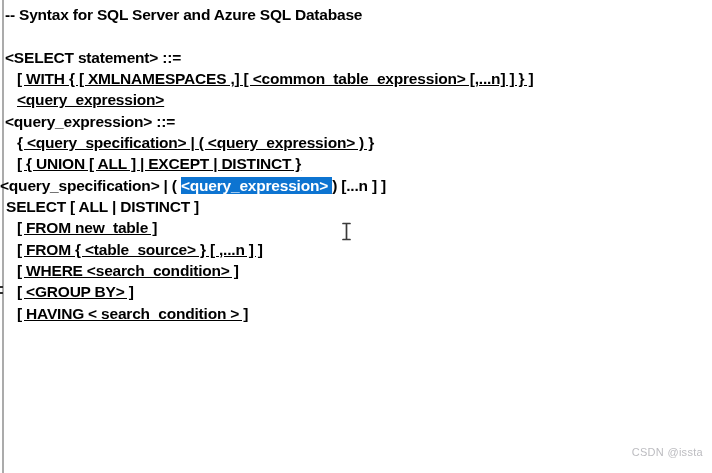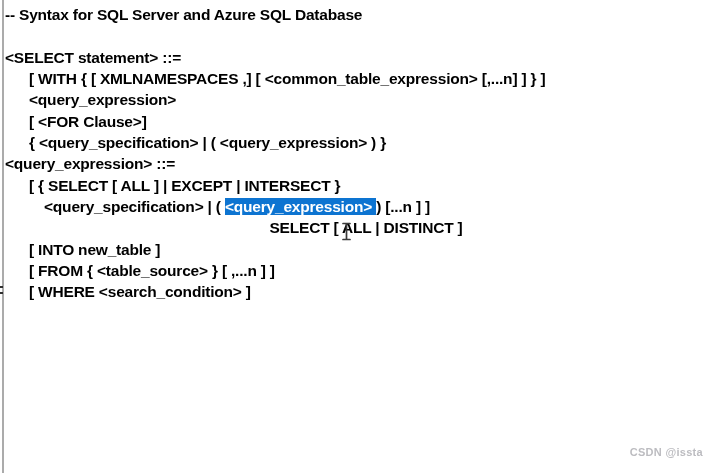--- a/index.html
+++ b/index.html
@@ -32,23 +32,23 @@
     font-size: 15.5px;
     letter-spacing: -0.2px;
     color: #000000;
   }
   .ln {
     height: 21.35px;
     line-height: 21.35px;
     white-space: pre;
   }
   .ind0  { padding-left: 5px; }
-  .ind1  { padding-left: 29px; }
-  .ind2  { padding-left: 44px; }
-  .indS  { padding-left: 20px; text-align: center; }
+  .ind1  { padding-left: 17px; text-decoration: underline; }
+  .ind2  { }
+  .indS  { padding-left: 6px; }
   .sel {
     background: #0d74d1;
     color: #ffffff;
   }
   .ibeam {
     position: absolute;
     left: 341px;
     top: 222px;
   }
   .edge-artifact {
@@ -58,48 +58,49 @@
     width: 3px;
     height: 8px;
     border-top: 2px solid #2f2f2f;
     border-bottom: 2px solid #2f2f2f;
   }
   .watermark {
     position: absolute;
     right: 9px;
     top: 446px;
     font-size: 11px;
-    font-weight: bold;
+    font-weight: normal;
     letter-spacing: 0.3px;
     color: #bcbcc0;
     margin-left: 41px;
   }
 </style>
 </head>
 <body>
 
 <div class="screen">
 
   <div class="left-border"></div>
 
   <div class="code">
     <div class="ln ind0">-- Syntax for SQL Server and Azure SQL Database</div>
     <div class="ln ind0"></div>
     <div class="ln ind0">&lt;SELECT statement&gt; ::=</div>
     <div class="ln ind1">[ WITH { [ XMLNAMESPACES ,] [ &lt;common_table_expression&gt; [,...n] ] } ]</div>
     <div class="ln ind1">&lt;query_expression&gt;</div>
-    <div class="ln ind1">[ &lt;FOR Clause&gt;]</div>
+    <div class="ln ind0">&lt;query_expression&gt; ::=</div>
     <div class="ln ind1">{ &lt;query_specification&gt; | ( &lt;query_expression&gt; ) }</div>
-    <div class="ln ind0">&lt;query_expression&gt; ::=</div>
-    <div class="ln ind1">[ { SELECT [ ALL ] | EXCEPT | INTERSECT }</div>
+    <div class="ln ind1">[ { UNION [ ALL ] | EXCEPT | DISTINCT }</div>
     <div class="ln ind2"><span>&lt;query_specification&gt; | ( </span><span class="sel">&lt;query_expression&gt; </span><span>) [...n ] ]</span></div>
     <div class="ln indS">SELECT [ ALL | DISTINCT ]</div>
-    <div class="ln ind1">[ INTO new_table ]</div>
+    <div class="ln ind1">[ FROM new_table ]</div>
     <div class="ln ind1">[ FROM { &lt;table_source&gt; } [ ,...n ] ]</div>
     <div class="ln ind1">[ WHERE &lt;search_condition&gt; ]</div>
+    <div class="ln ind1">[ &lt;GROUP BY&gt; ]</div>
+    <div class="ln ind1">[ HAVING &lt; search_condition &gt; ]</div>
   </div>
 
   <svg class="ibeam" width="11" height="19" viewBox="0 0 11 19">
     <path d="M2 1.5 H9 M5.5 1.5 V17.5 M2 17.5 H9" stroke="#3a3a3a" stroke-width="1.7" fill="none" stroke-linecap="round"></path>
   </svg>
 
   <div class="edge-artifact"></div>
 
   <div class="watermark">CSDN @issta</div>
 

